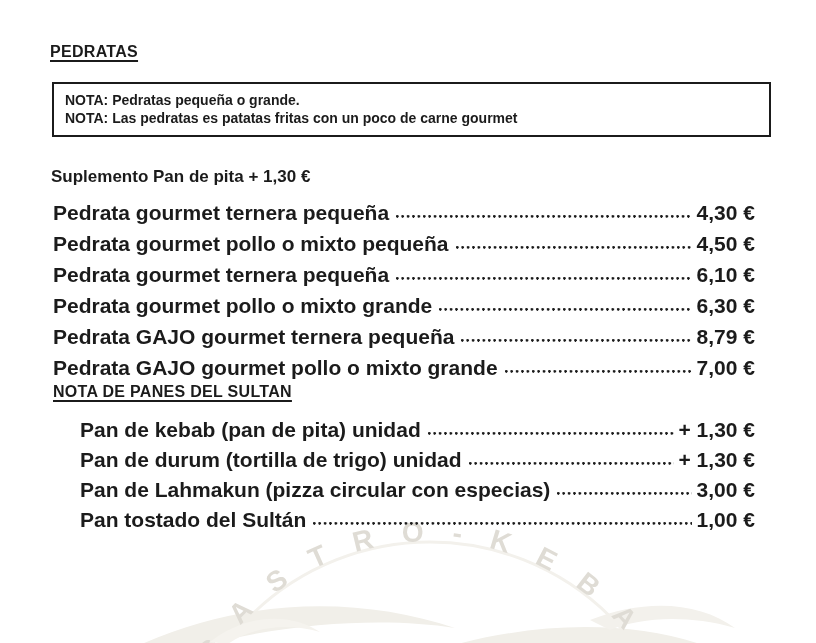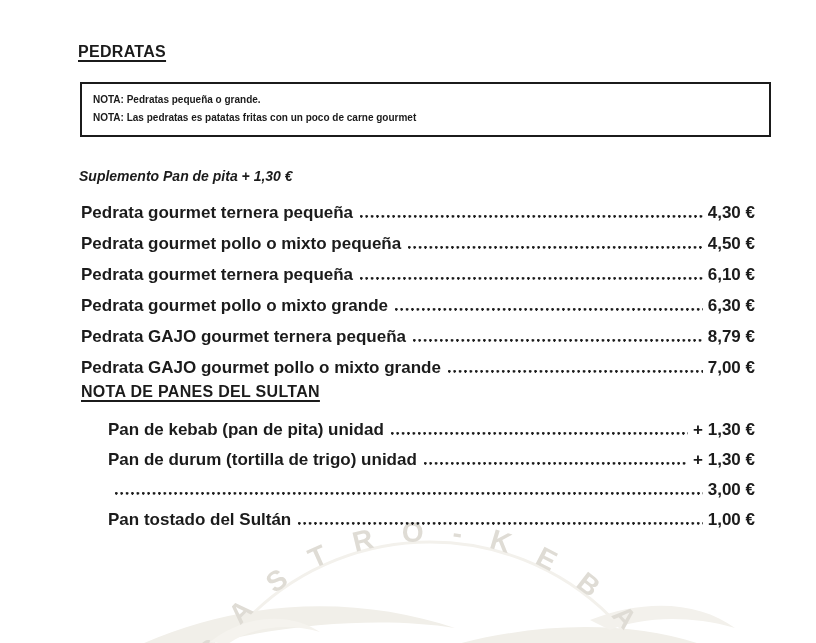--- a/index.html
+++ b/index.html
@@ -13,61 +13,60 @@
     overflow: hidden;
   }
   .page { position: relative; width: 816px; height: 643px; }
 
   
   .watermark {
     position: absolute; left: 0; top: 0; width: 816px; height: 643px;
     z-index: 0; pointer-events: none;
   }
 
-  .content { position: relative; z-index: 1; padding-left: 28px; }
+  .content { position: relative; z-index: 1; }
 
   .section-title {
     font-size: 16px;
     letter-spacing: 0.3px;
     text-decoration: underline;
     text-decoration-thickness: 2px;
     text-underline-offset: 3px;
     line-height: 19px;
   }
   .title-pedratas { margin: 42px 0 0 50px; }
   .title-panes   { margin: 5px 0 0 53px; }
 
   .note-box {
     margin: 21px 45px 0 52px;
     border: 2px solid #1b1b1b;
     padding: 7px 11px 8px 11px;
-    font-size: 10px;
+    font-size: 14px;
     line-height: 18px;
   }
 
   .supplement {
     margin: 30px 0 0 51px;
-    font-size: 14px;
+    font-size: 17px;
     line-height: 19px;
-    font-style: italic;
   }
 
   .menu { margin-right: 61px; }
   .menu-pedratas { margin-top: 5px;  margin-left: 53px; }
   .menu-panes    { margin-top: 8px;  margin-left: 80px; }
 
   .row {
     display: flex;
     align-items: flex-end;
   }
   .menu-pedratas .row { height: 31px; }
   .menu-panes    .row { height: 30px; }
 
   .item-name, .item-price {
-    font-size: 17px;
+    font-size: 21px;
     line-height: 19px;
     white-space: nowrap;
     text-align: center;
   }
   .dots {
     flex: 1 1 auto;
     min-width: 14px;
     height: 3px;
     margin: 0 5px 4px 7px;
     background-image: radial-gradient(circle at 1.3px 1.4px, #1b1b1b 1.15px, rgba(0,0,0,0) 1.5px);
@@ -147,20 +146,21 @@
         <span class="item-name">Pan de kebab (pan de pita) unidad</span>
         <span class="dots"></span>
         <span class="item-price">+ 1,30 €</span>
       </div>
       <div class="row">
         <span class="item-name">Pan de durum (tortilla de trigo) unidad</span>
         <span class="dots"></span>
         <span class="item-price">+ 1,30 €</span>
       </div>
       <div class="row">
+        <span class="item-name">Pan de Lahmakun (pizza circular con especias)</span>
         <span class="dots"></span>
         <span class="item-price">3,00 €</span>
       </div>
       <div class="row">
         <span class="item-name">Pan tostado del Sultán</span>
         <span class="dots"></span>
         <span class="item-price">1,00 €</span>
       </div>
     </div>
 

